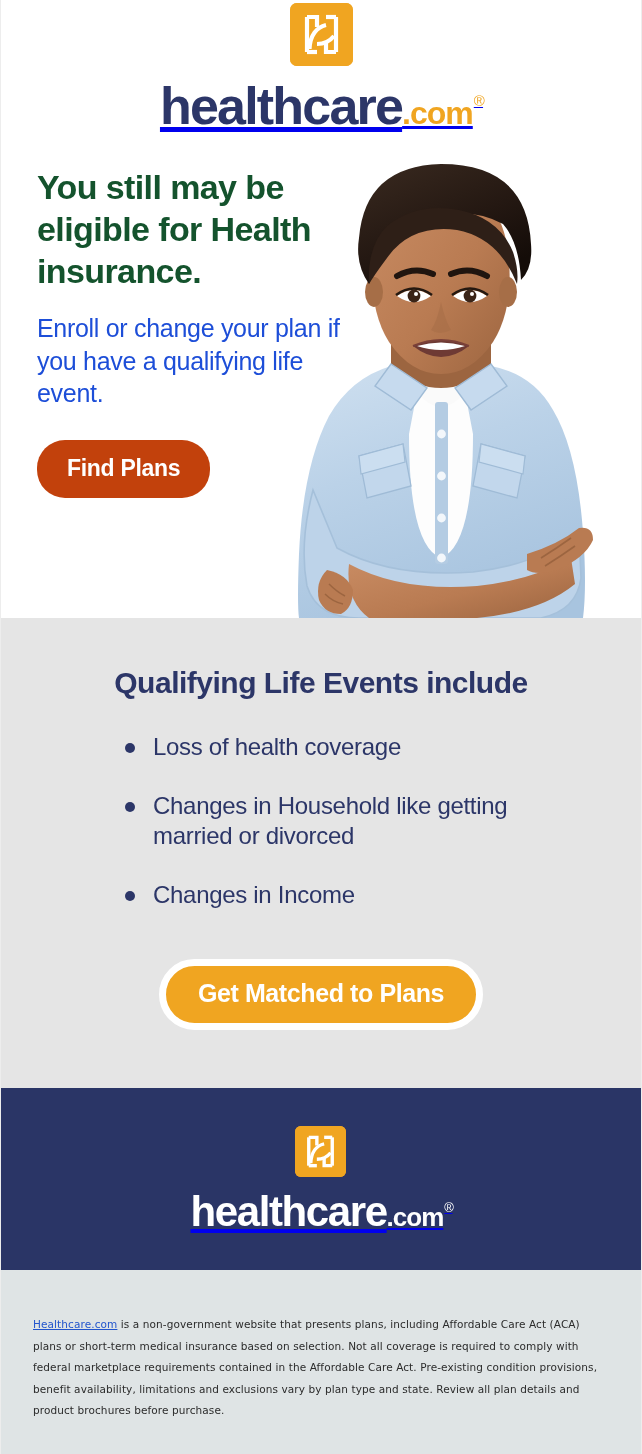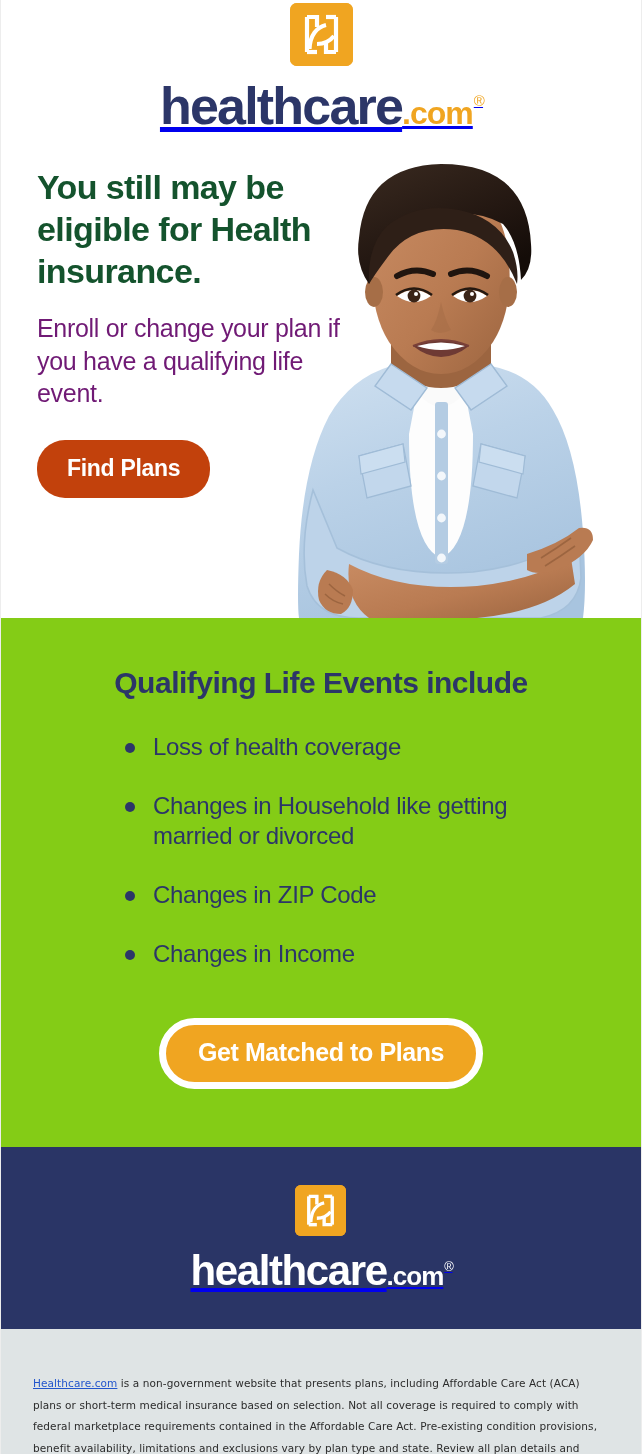--- a/index.html
+++ b/index.html
@@ -99,21 +99,21 @@
     font-weight: bold;
     line-height: 1.24;
     color: #14532d;
     letter-spacing: -0.6px;
   }
 
   .hero-sub {
     margin-top: 20px;
     font-size: 25px;
     line-height: 1.3;
-    color: #701a75;
+    color: #1d4ed8;
     letter-spacing: -0.3px;
   }
 
   .btn-find {
     display: inline-block;
     margin-top: 30px;
     background: #c2410c;
     color: #ffffff;
     border: none;
     border-radius: 28px;
@@ -132,21 +132,21 @@
     top: 0;
     width: 400px;
     height: 484px;
     z-index: 1;
     overflow: hidden;
   }
   .hero-photo svg { display:block; width: 400px; height: 484px; }
 
   
   .qle {
-    background: #84cc16;
+    background: #e5e5e5;
     padding: 48px 0 58px;
   }
 
   .qle-title {
     text-align: center;
     font-size: 30px;
     font-weight: bold;
     color: #2C3668;
     letter-spacing: -0.5px;
     margin-bottom: 32px;
@@ -370,24 +370,20 @@
       <li class="qle-item">
         <span class="qle-bullet"></span>
         <span>Loss of health coverage</span>
       </li>
       <li class="qle-item">
         <span class="qle-bullet"></span>
         <span>Changes in Household like getting married or divorced</span>
       </li>
       <li class="qle-item">
         <span class="qle-bullet"></span>
-        <span>Changes in ZIP Code</span>
-      </li>
-      <li class="qle-item">
-        <span class="qle-bullet"></span>
         <span>Changes in Income</span>
       </li>
     </ul>
 
     <div class="cta-wrap">
       <button class="btn-matched">Get Matched to Plans</button>
     </div>
   </div>
 
   <div class="footer-navy">

